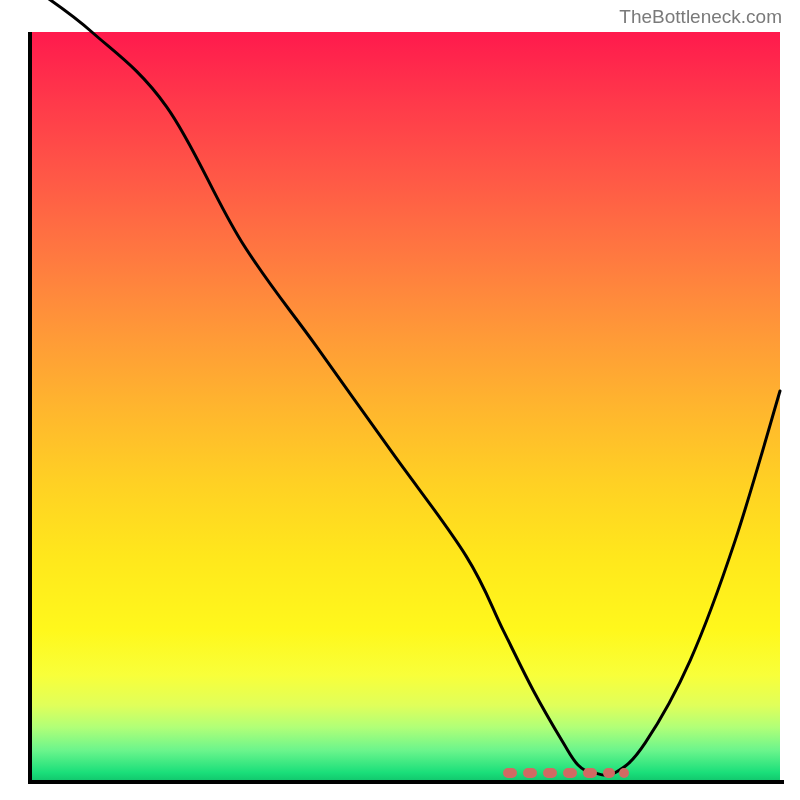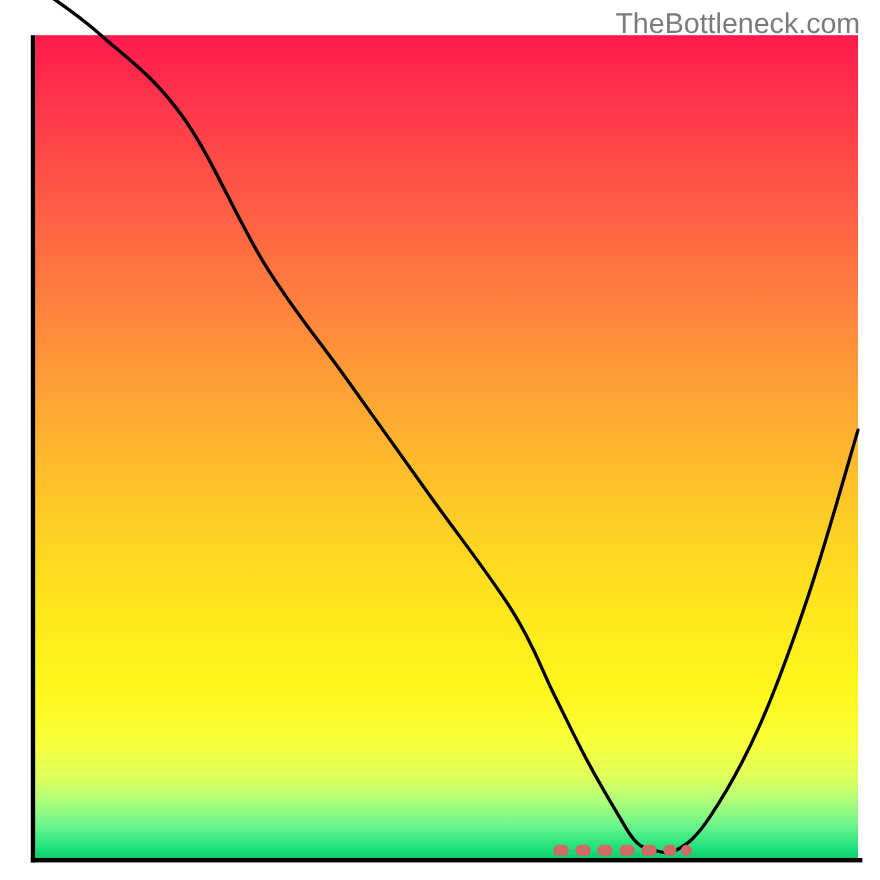--- a/index.html
+++ b/index.html
@@ -13,21 +13,21 @@
   .container {
     position: relative;
     width: 800px;
     height: 800px;
   }
   .watermark {
     position: absolute;
     top: 6px;
     right: 18px;
     color: #7a7a7a;
-    font-size: 26px;
+    font-size: 19px;
     font-weight: 500;
     letter-spacing: 0px;
   }
   .plot-area {
     position: absolute;
     left: 32px;
     top: 32px;
     width: 748px;
     height: 748px;
   }

